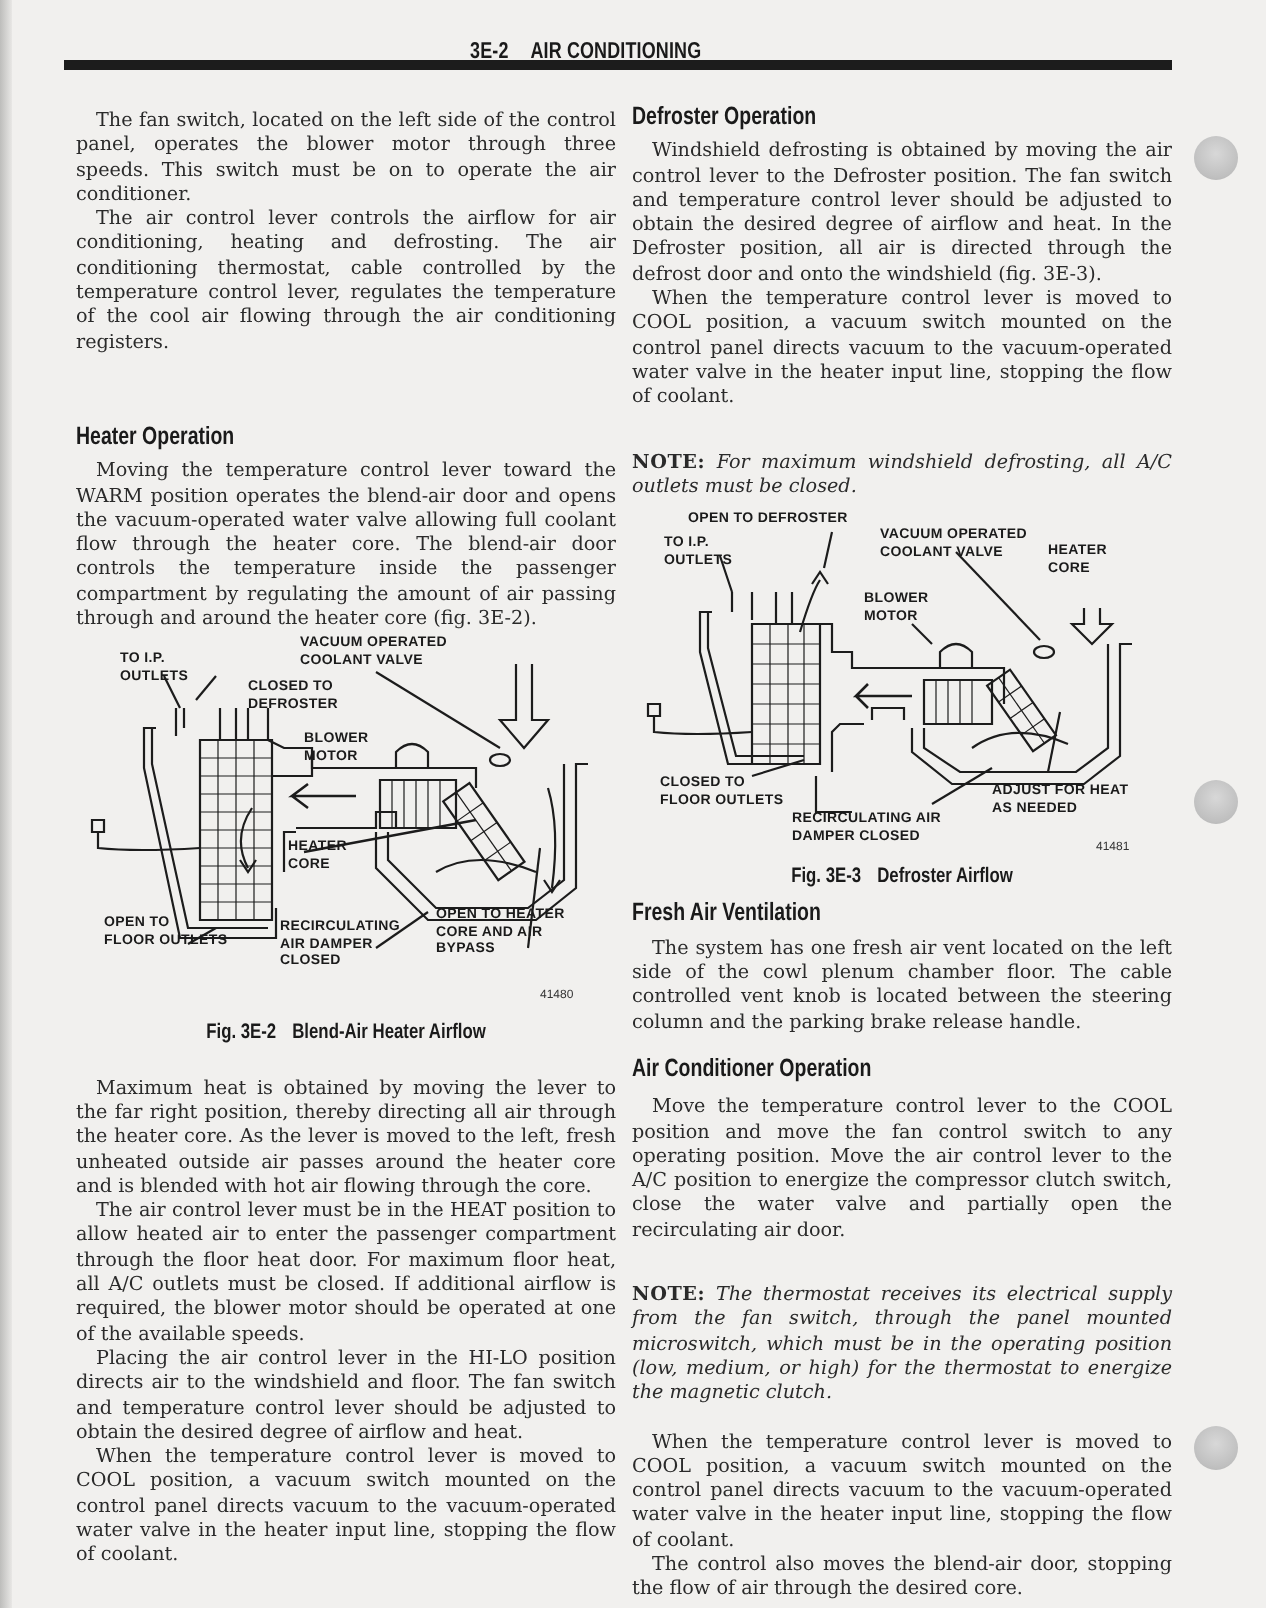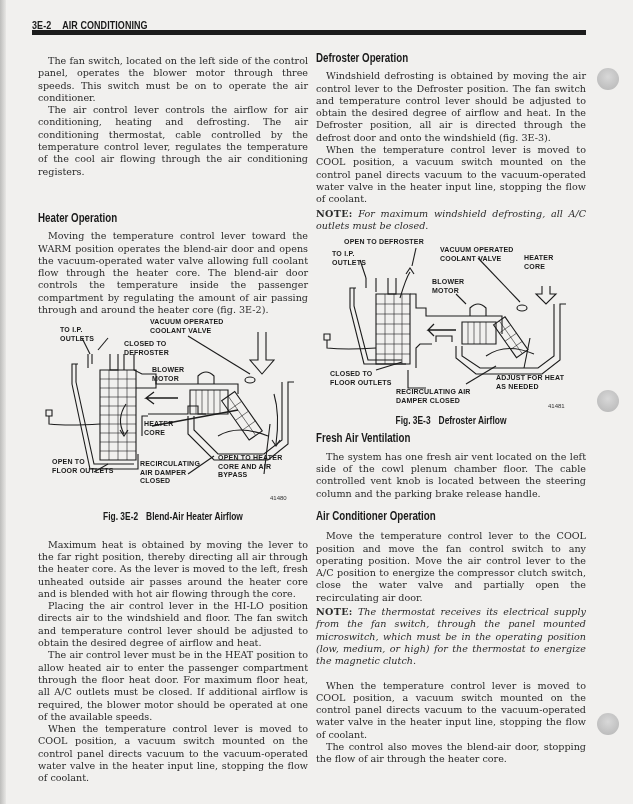--- a/index.html
+++ b/index.html
@@ -8,21 +8,21 @@
     background: #f1f0ee;
     font-family: "DejaVu Serif", "Liberation Serif", serif;
     color: #2a2a2a;
     position: relative;
   }
   .page-edge {
     position: absolute; left: 0; top: 0; width: 6px; height: 804px;
     background: linear-gradient(to right, #bdbdbb, #e8e7e5);
   }
   .header {
-    position: absolute; left: 32px; top: 14px; width: 554px;
+    position: absolute; left: 32px; top: 14px; width: 554px; text-align: center;
   }
   .header-title {
     font-family: "Liberation Sans", sans-serif; font-weight: bold;
     font-size: 11.5px; letter-spacing: 0.1px; color: #1a1a1a;
     transform: scaleX(0.78); transform-origin: left center; white-space: nowrap;
     display: inline-block;
   }
   .header-title .sec { margin-right: 14px; }
   .header-rule {
     position: absolute; left: 0; top: 16px; width: 554px; height: 5px; background: #1c1c1c;
@@ -32,21 +32,21 @@
     font-size: 9.6px; line-height: 12.3px; text-align: justify;
   }
   .col-left { left: 38px; }
   .col-right { left: 316px; top: 52px; }
   p { margin: 0; text-indent: 10px; }
   h2 {
     font-family: "Liberation Sans", sans-serif; font-weight: bold; font-size: 12.5px;
     margin: 0; color: #1a1a1a;
     transform: scaleX(0.78); transform-origin: left center; white-space: nowrap;
   }
-  .note { text-indent: 0; margin-top: 2px; }
+  .note { text-indent: 0; margin-top: 20px; }
   .note b { font-style: normal; font-weight: bold; letter-spacing: 0.3px; }
   .note i { font-style: italic; }
   .figure { position: relative; }
   .fig-caption {
     font-family: "Liberation Sans", sans-serif; font-weight: bold; font-size: 10.5px;
     text-align: center; transform: scaleX(0.8); white-space: nowrap; color: #1a1a1a;
   }
   .fig-caption .num { margin-right: 10px; }
   .lbl {
     position: absolute; font-family: "Liberation Sans", sans-serif; font-weight: bold;
@@ -180,22 +180,22 @@
 CORE AND AIR
 BYPASS</div>
     <div class="fignum" style="left:232px;top:168px;">41480</div>
   </div>
   <div class="fig-caption" style="margin-top:4px;">
     <span class="num">Fig. 3E-2</span><span>Blend-Air Heater Airflow</span>
   </div>
 
   <div style="height:16px"></div>
   <p>Maximum heat is obtained by moving the lever to the far right position, thereby directing all air through the heater core. As the lever is moved to the left, fresh unheated outside air passes around the heater core and is blended with hot air flowing through the core.</p>
+  <p>The air control lever must be in the HEAT position to allow heated air to enter the passenger compartment through the floor heat door. For maximum floor heat, all A/C outlets must be closed. If additional airflow is required, the blower motor should be operated at one of the available speeds.</p>
   <p>Placing the air control lever in the HI-LO position directs air to the windshield and floor. The fan switch and temperature control lever should be adjusted to obtain the desired degree of airflow and heat.</p>
-  <p>The air control lever must be in the HEAT position to allow heated air to enter the passenger compartment through the floor heat door. For maximum floor heat, all A/C outlets must be closed. If additional airflow is required, the blower motor should be operated at one of the available speeds.</p>
   <p>When the temperature control lever is moved to COOL position, a vacuum switch mounted on the control panel directs vacuum to the vacuum-operated water valve in the heater input line, stopping the flow of coolant.</p>
 </div>
 
 <div class="col col-right">
   <h2>Defroster Operation</h2>
   <div style="height:6px"></div>
   <p>Windshield defrosting is obtained by moving the air control lever to the Defroster position. The fan switch and temperature control lever should be adjusted to obtain the desired degree of airflow and heat. In the Defroster position, all air is directed through the defrost door and onto the windshield (fig. 3E-3).</p>
   <p>When the temperature control lever is moved to COOL position, a vacuum switch mounted on the control panel directs vacuum to the vacuum-operated water valve in the heater input line, stopping the flow of coolant.</p>
   <p class="note"><b>NOTE:</b> <i>For maximum windshield defrosting, all A/C outlets must be closed.</i></p>
 
@@ -283,14 +283,14 @@
   <p>The system has one fresh air vent located on the left side of the cowl plenum chamber floor. The cable controlled vent knob is located between the steering column and the parking brake release handle.</p>
 
   <div style="height:10px"></div>
   <h2>Air Conditioner Operation</h2>
   <div style="height:8px"></div>
   <p>Move the temperature control lever to the COOL position and move the fan control switch to any operating position. Move the air control lever to the A/C position to energize the compressor clutch switch, close the water valve and partially open the recirculating air door.</p>
   <p class="note"><b>NOTE:</b> <i>The thermostat receives its electrical supply from the fan switch, through the panel mounted microswitch, which must be in the operating position (low, medium, or high) for the thermostat to energize the magnetic clutch.</i></p>
 
   <div style="height:12px"></div>
   <p>When the temperature control lever is moved to COOL position, a vacuum switch mounted on the control panel directs vacuum to the vacuum-operated water valve in the heater input line, stopping the flow of coolant.</p>
-  <p>The control also moves the blend-air door, stopping the flow of air through the heater core.</p>
+  <p>The control also moves the blend-air door, stopping the flow of air through the desired core.</p>
 </div>
 
 </body></html>

